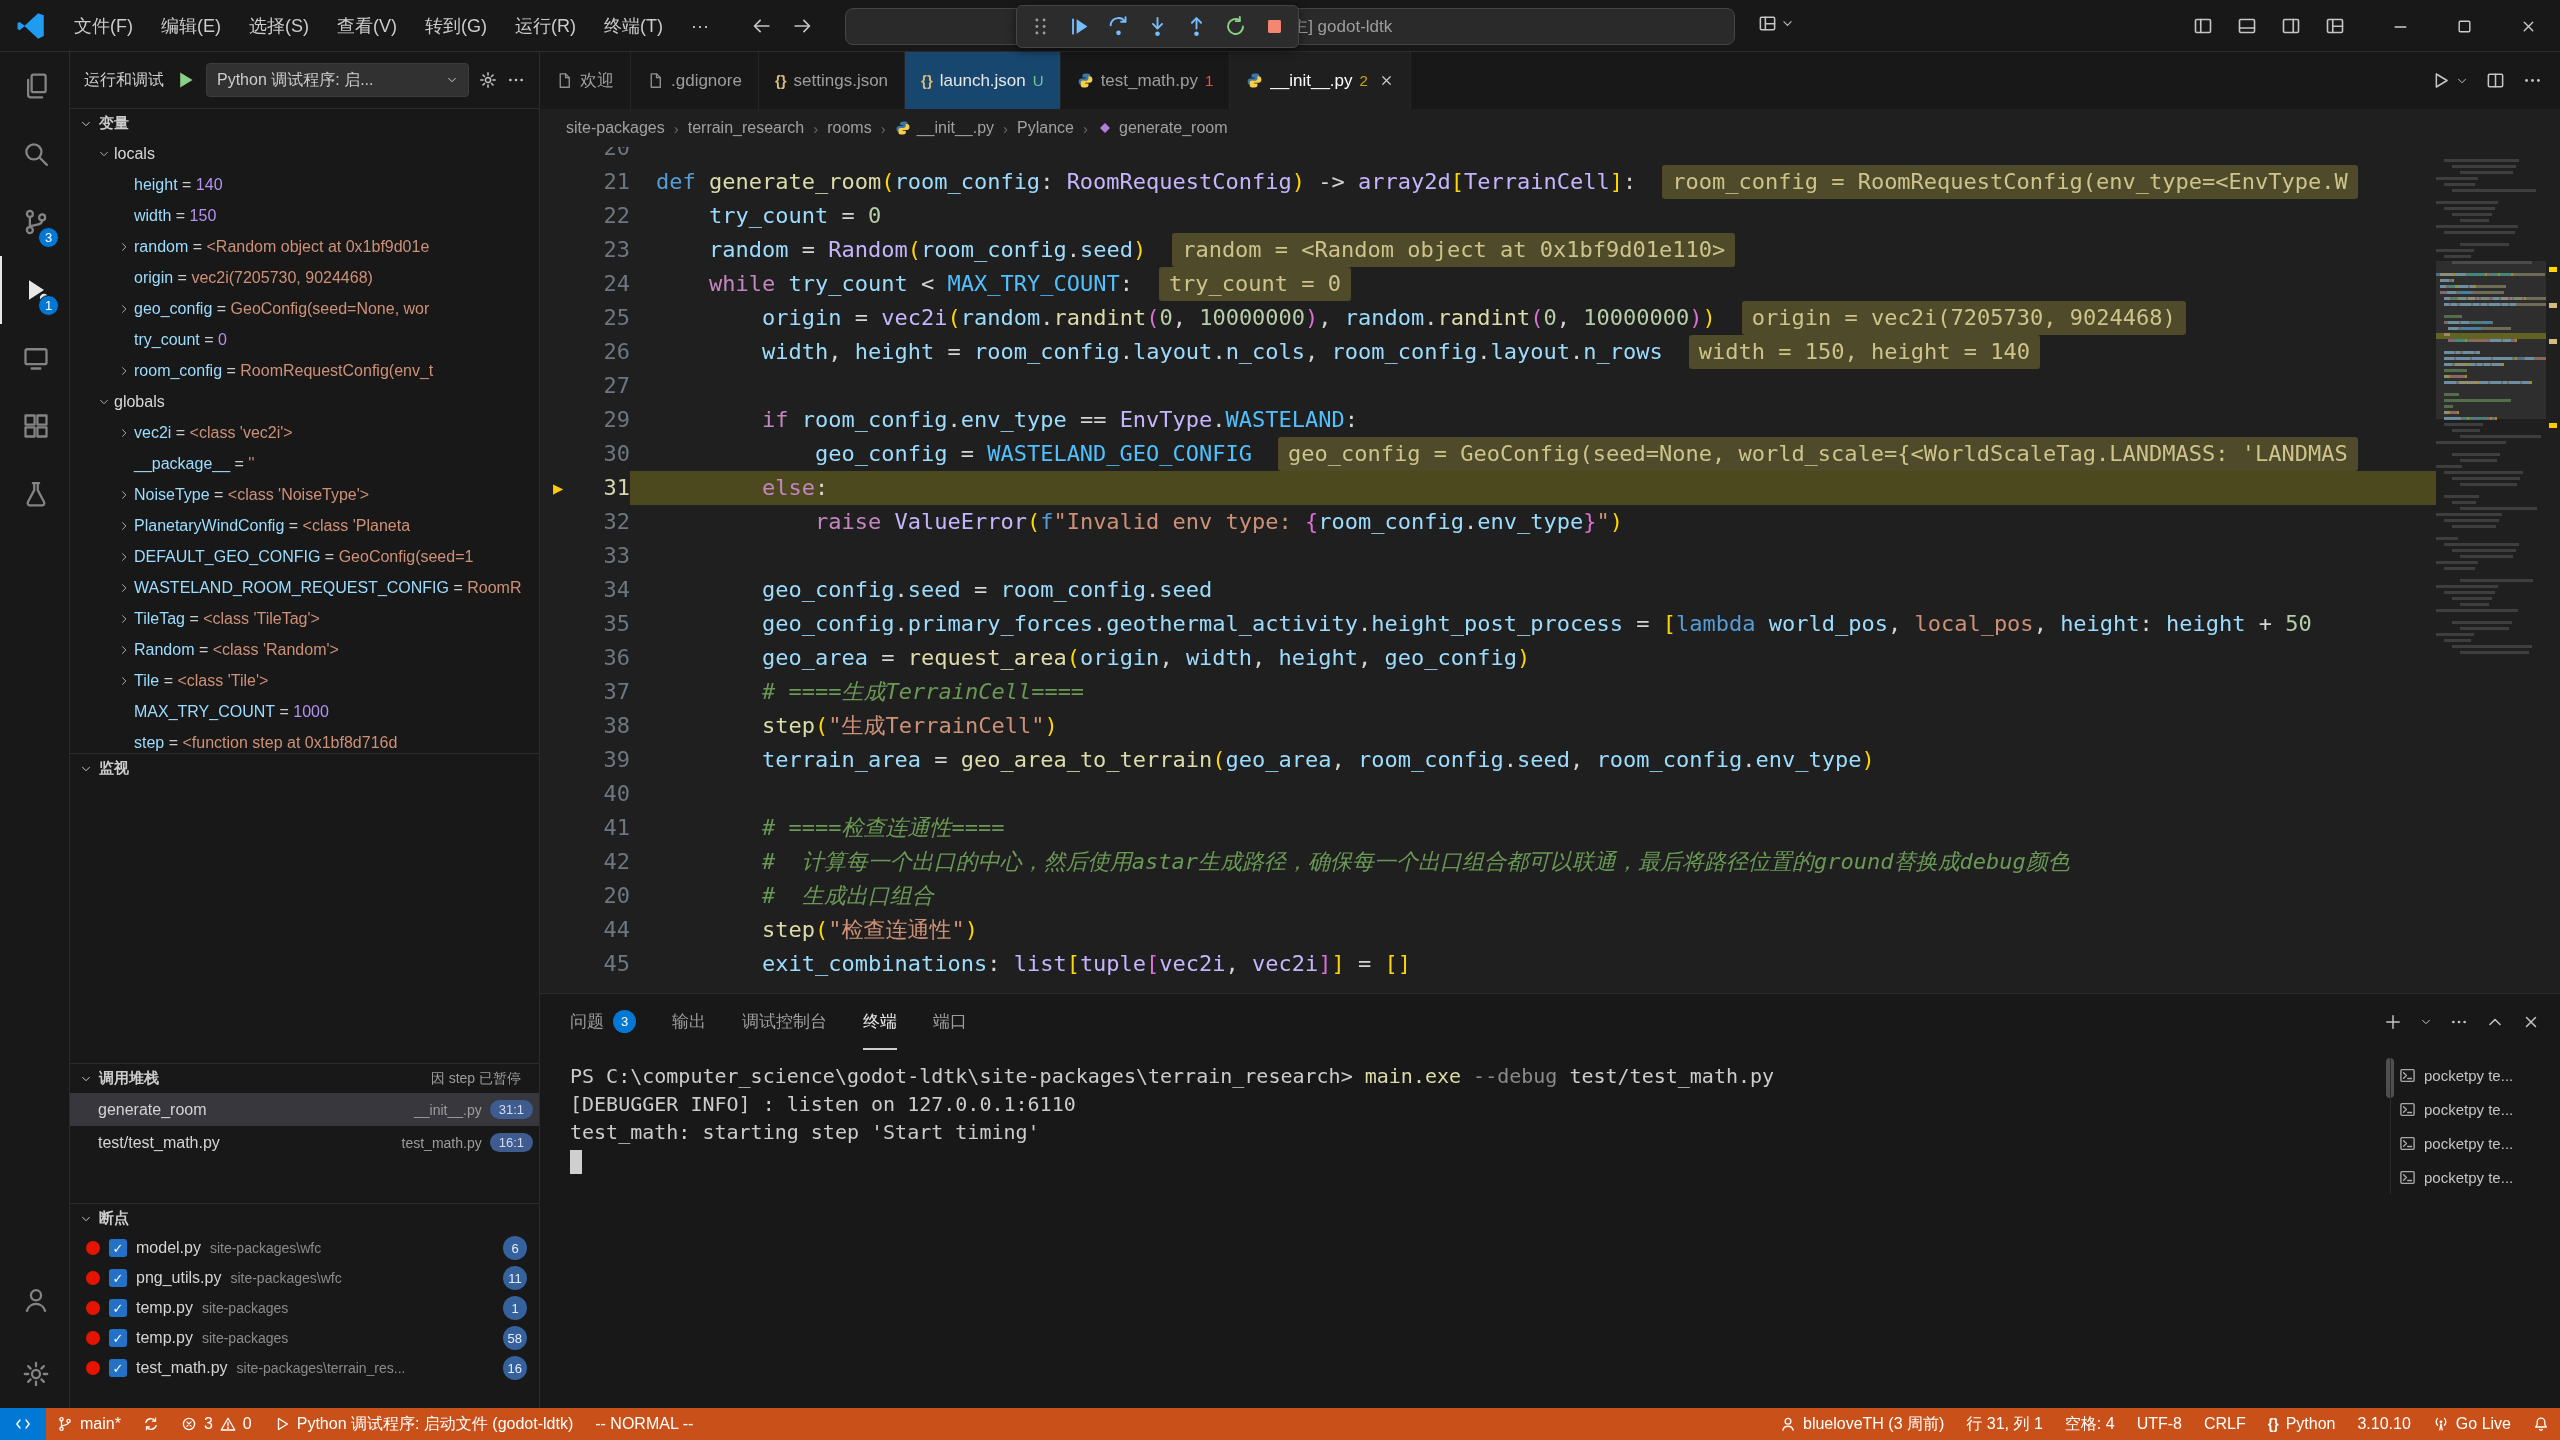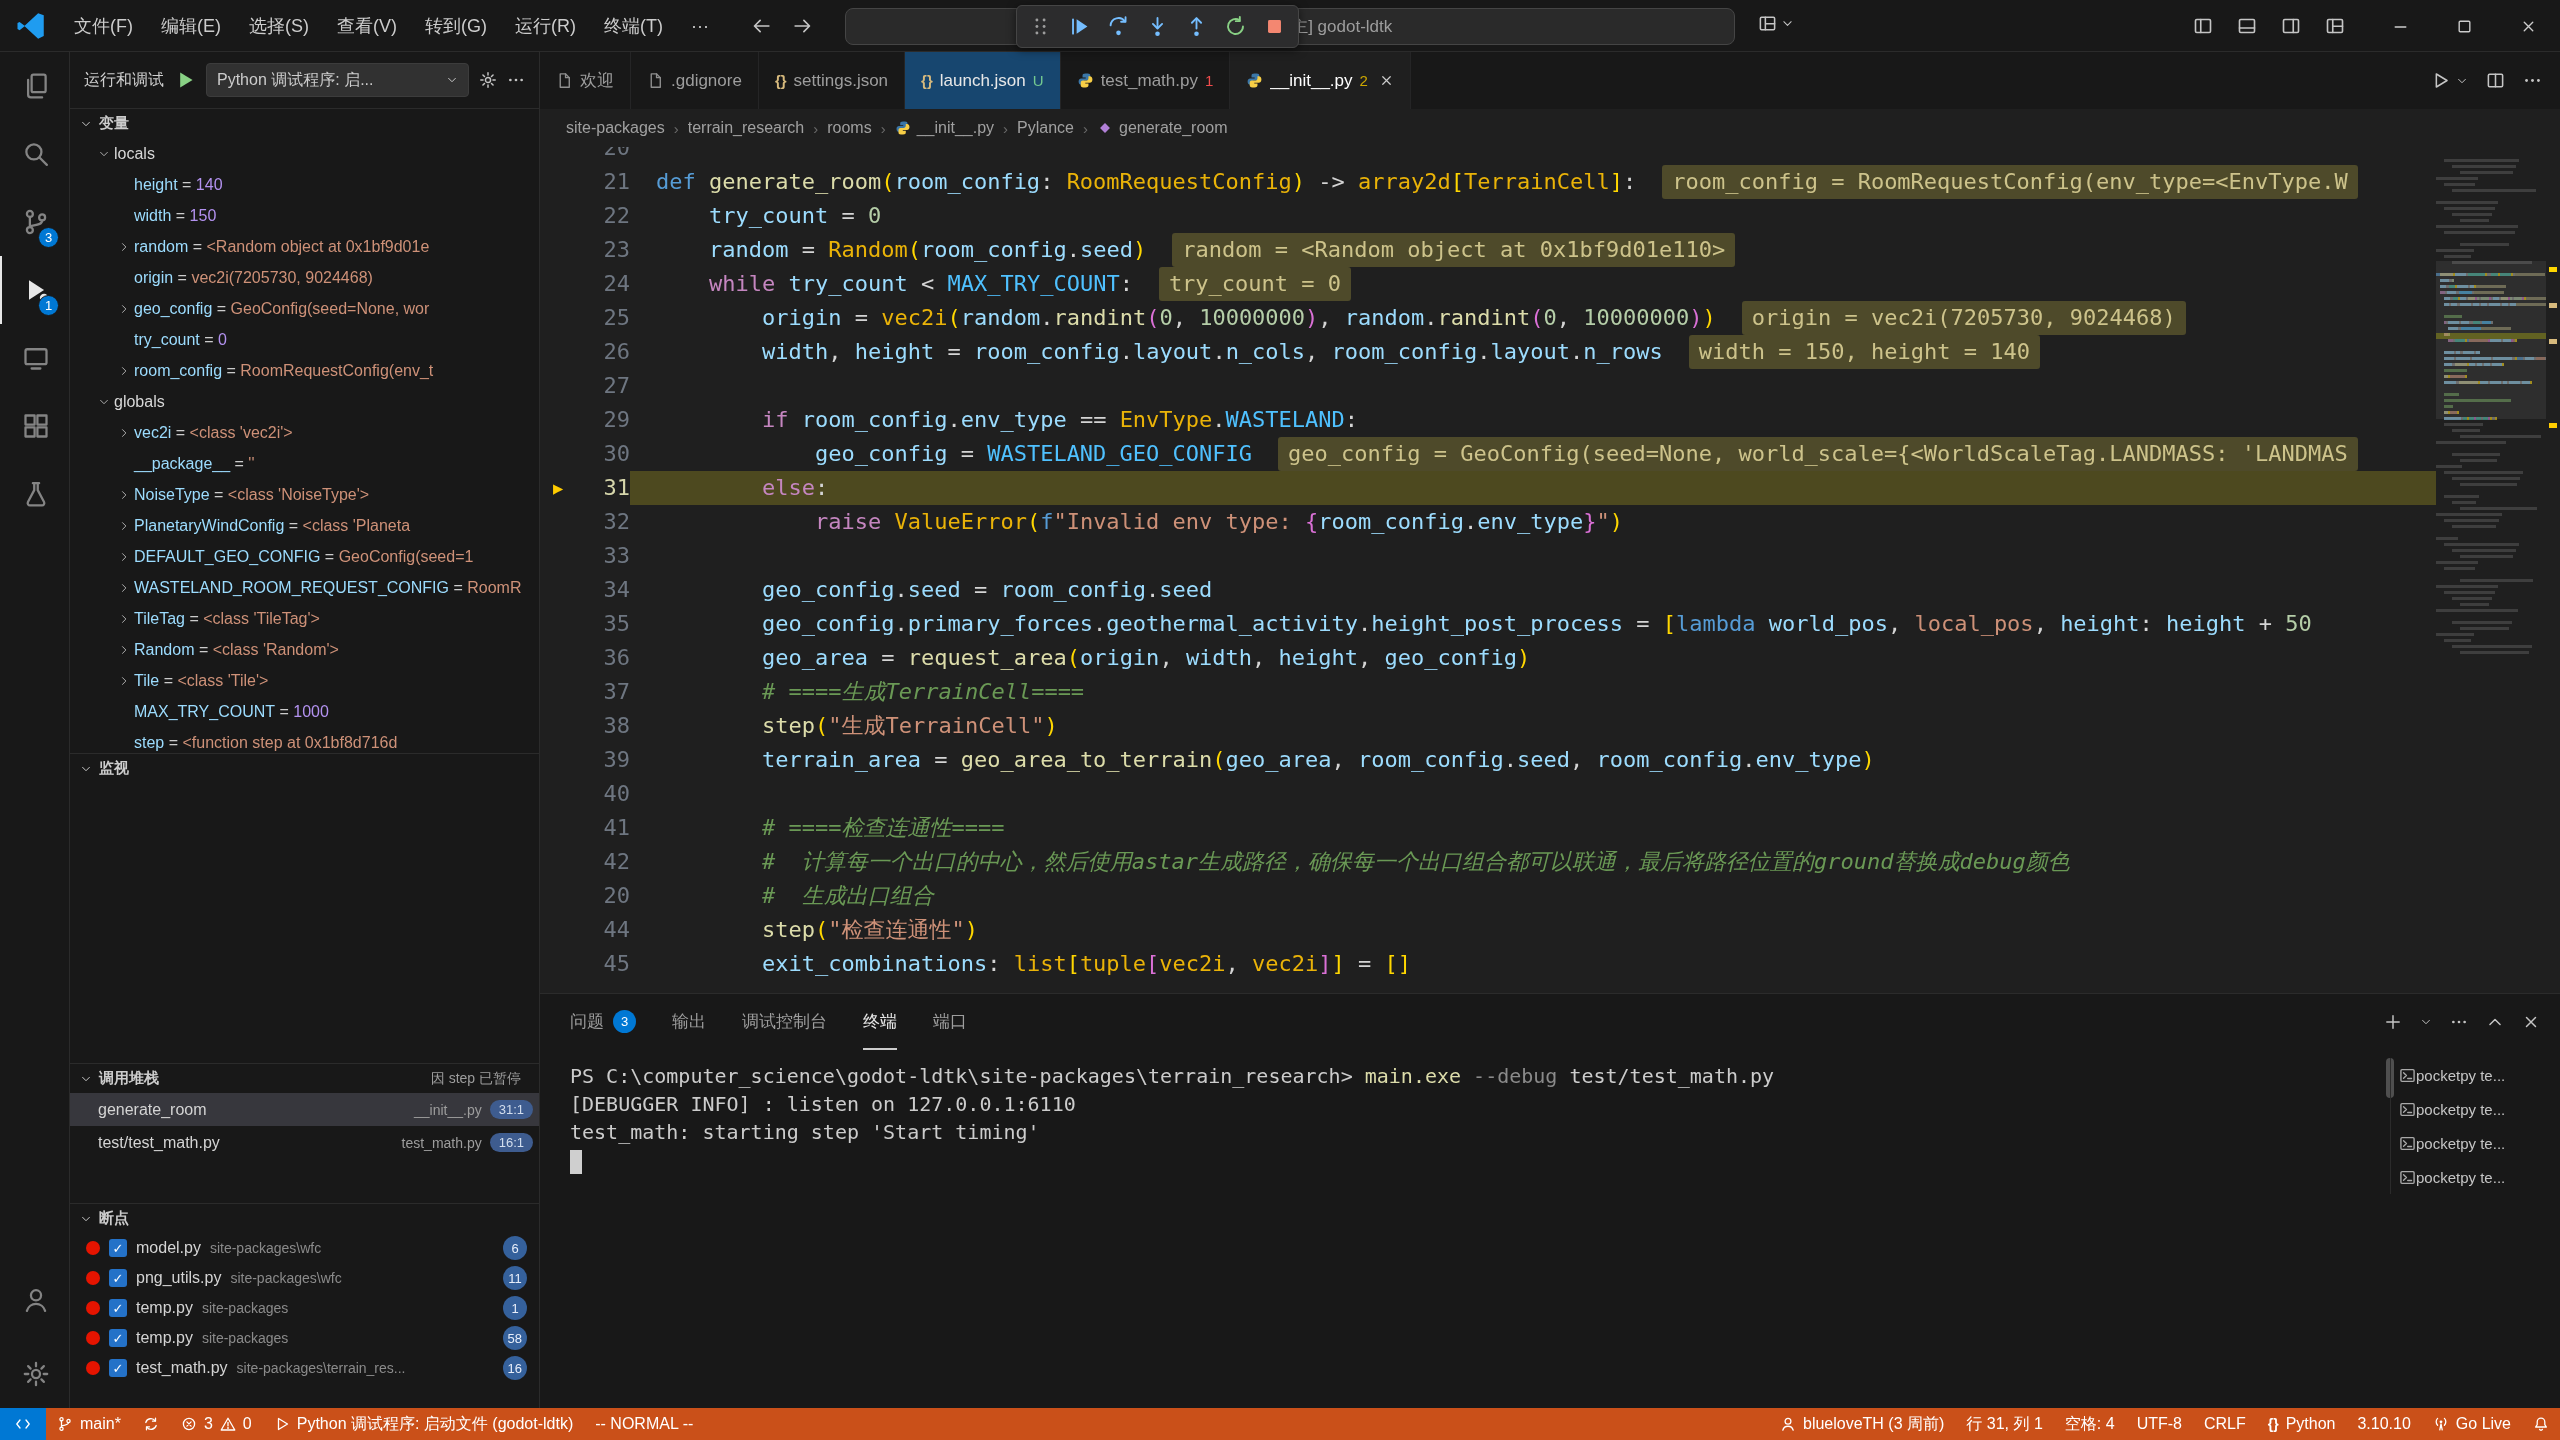--- a/index.html
+++ b/index.html
@@ -89,21 +89,21 @@
   .bc-item .icon{font-size:16px;}
 
   .code-area{flex:1;position:relative;overflow:hidden;min-height:0;}
   .code-scroll{position:absolute;top:-16px;left:0;right:124px;bottom:0;overflow:hidden;font-family:"DejaVu Sans Mono","Liberation Mono",monospace;font-size:22px;line-height:34px;}
   .line{display:flex;height:34px;white-space:pre;}
   .glyph{width:36px;flex:none;text-align:center;color:#ffcc00;font-size:17px;line-height:34px;}
   .lnum{width:54px;flex:none;text-align:right;color:#6e7681;}
   .lcontent{flex:1;min-width:0;padding-left:26px;overflow:hidden;white-space:pre;}
   .line.cur .lcontent{background:#4d491f;}
   .line.cur .lnum{color:#d6d6ab;}
-  .tok-k{color:#569cd6;} .tok-c{color:#c586c0;} .tok-f{color:#dcdcaa;} .tok-t{color:#eab308;}
+  .tok-k{color:#569cd6;} .tok-c{color:#c586c0;} .tok-f{color:#dcdcaa;} .tok-t{color:#c4b5fd;}
   .tok-v{color:#9cdcfe;} .tok-n{color:#b5cea8;} .tok-s{color:#ce9178;}
   .tok-m{color:#6a9955;font-style:italic;} .tok-o{color:#d4d4d4;} .tok-u{color:#4fc1ff;}
   .tok-p{color:#ce9178;} .tok-b1{color:#ffd700;} .tok-b2{color:#da70d6;}
   .chip{display:inline-block;background:#4e4a2a;color:#cdc38b;border-radius:3px;margin-left:26px;padding:0 10px;}
   .minimap{position:absolute;top:0;bottom:0;right:14px;width:110px;background:#1f1f1f;padding-top:6px;}
   .mm-line{height:3px;margin-bottom:3px;display:flex;}
   .mm-seg{height:3px;flex:none;}
   .mm-slider{position:absolute;left:0;right:0;top:114px;height:158px;background:rgba(255,255,255,.07);}
   .mm-cur{position:absolute;left:0;right:0;height:6px;background:rgba(255,255,0,.25);}
   .ruler{position:absolute;top:0;bottom:0;right:0;width:14px;background:#1f1f1f;}
@@ -116,21 +116,21 @@
   .panel-tab{display:flex;align-items:center;gap:9px;font-size:17px;color:#9d9d9d;height:100%;border-bottom:2px solid transparent;}
   .panel-tab.active{color:#e7e7e7;border-bottom:2px solid #cccccc;}
   .pbadge{background:#0078d4;color:#fff;min-width:23px;height:23px;border-radius:12px;font-size:13px;display:flex;align-items:center;justify-content:center;}
   .panel-actions{margin-left:auto;display:flex;align-items:center;gap:18px;color:#c5c5c5;font-size:18px;}
   .panel-body{flex:1;position:relative;min-height:0;}
   .terminal{position:absolute;left:0;top:0;right:175px;bottom:0;padding:12px 0 0 30px;font-family:"DejaVu Sans Mono","Liberation Mono",monospace;font-size:20px;line-height:28px;white-space:pre;overflow:hidden;}
   .t-w{color:#cccccc;} .t-y{color:#dcdcaa;} .t-g{color:#8a8a8a;}
   .t-cursor{display:inline-block;width:12px;height:24px;background:#cfcfcf;vertical-align:middle;}
   .term-scrollbar{position:absolute;right:166px;top:8px;width:8px;height:40px;background:#4f4f4f;border-radius:4px;}
   .term-side{position:absolute;right:6px;top:8px;width:164px;border-left:1px solid #2b2b2b;padding-left:8px;}
-  .term-tab{height:34px;display:flex;align-items:center;font-size:15px;color:#c5c5c5;white-space:nowrap;overflow:hidden;}
+  .term-tab{height:34px;display:flex;align-items:center;gap:8px;font-size:15px;color:#c5c5c5;white-space:nowrap;overflow:hidden;}
   .term-tab .icon{font-size:17px;color:#a9a9a9;}
 
   
   .statusbar{height:32px;background:#ca5019;display:flex;align-items:stretch;color:#ffffff;font-size:16px;flex:none;}
   .sb-item{display:flex;align-items:center;gap:7px;padding:0 11px;white-space:nowrap;}
   .sb-remote{background:#0078d4;padding:0 15px;font-size:16px;}
   .sb-right{margin-left:auto;display:flex;align-items:stretch;}
   .sb-item .icon{font-size:16px;}
   .sb-json{font-weight:700;font-size:14px;}
 </style>

